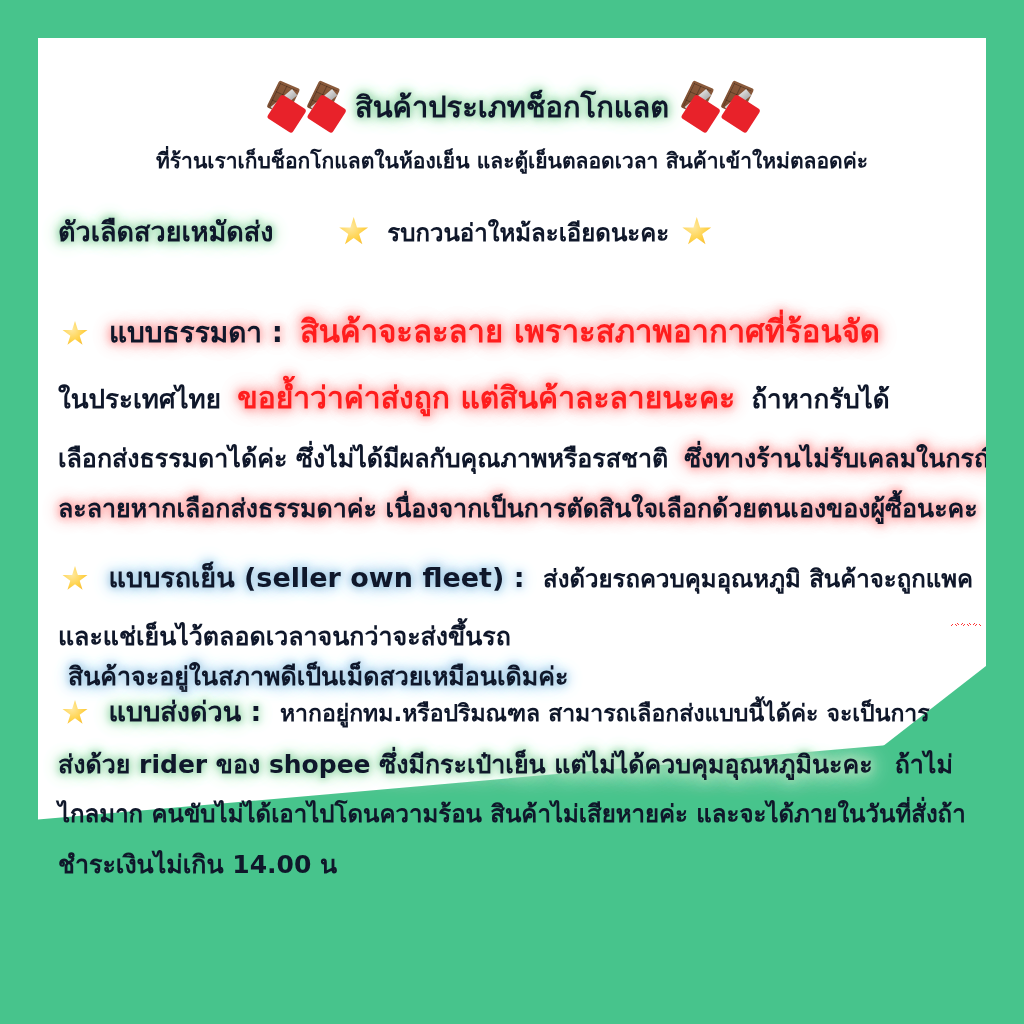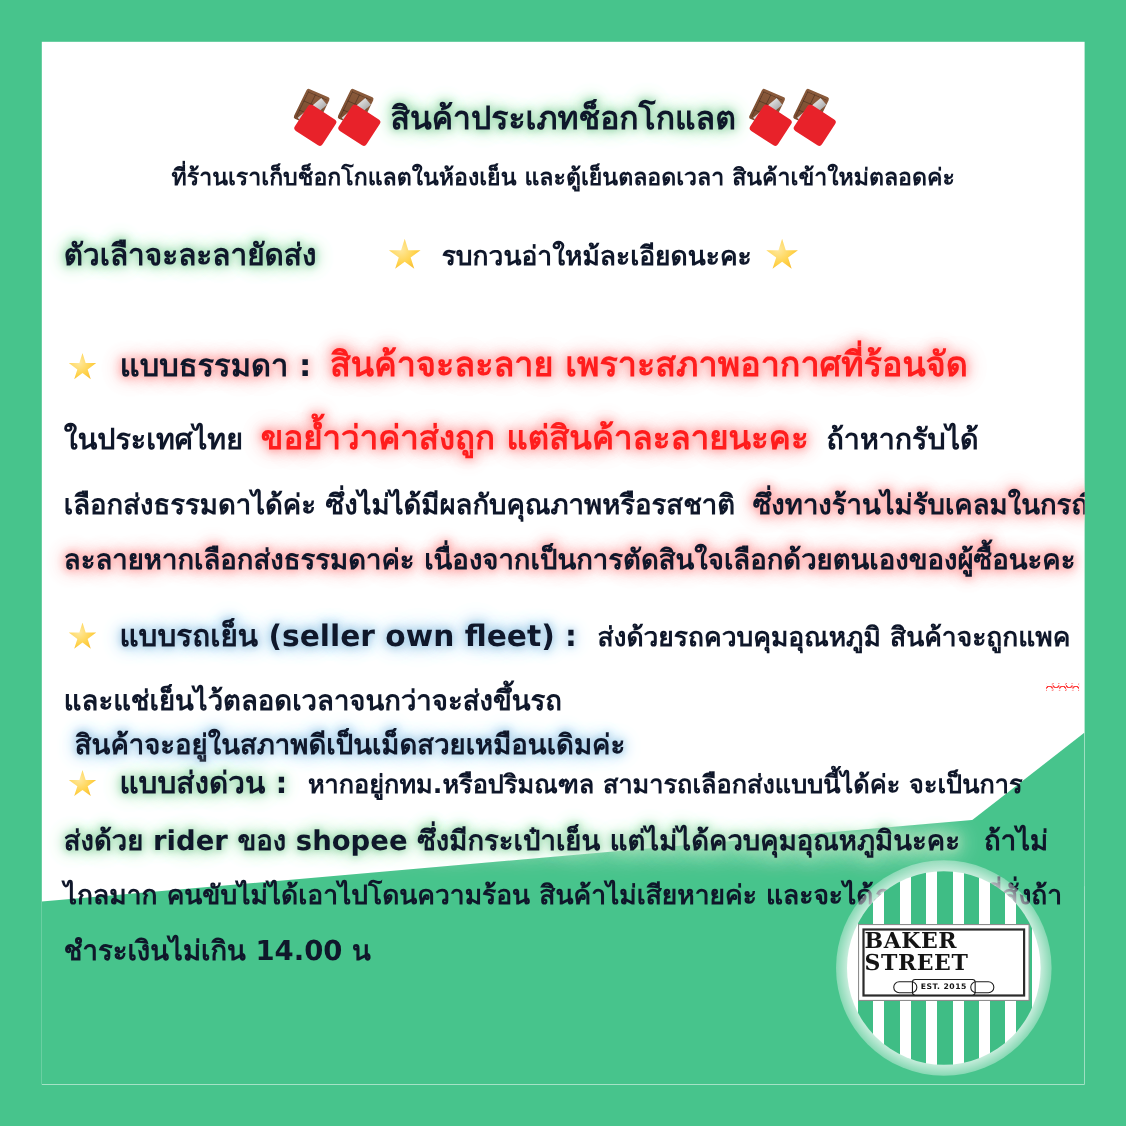--- a/index.html
+++ b/index.html
@@ -263,21 +263,21 @@
 
     <div class="content">
 
       <div class="row center" style="top:46px; font-size:29px;">
         <span class="choco"><span class="bar"></span><span class="foil"></span><span class="wrap"></span></span><span class="choco"><span class="bar"></span><span class="foil"></span><span class="wrap"></span></span><span class="line glow-green" style="display:inline; font-size:29px; margin:0 10px;">สินค้าประเภทช็อกโกแลต</span><span class="choco"><span class="bar"></span><span class="foil"></span><span class="wrap"></span></span><span class="choco"><span class="bar"></span><span class="foil"></span><span class="wrap"></span></span>
       </div>
 
       <div class="row center line" style="top:106px; font-size:21px;">ที่ร้านเราเก็บช็อกโกแลตในห้องเย็น และตู้เย็นตลอดเวลา สินค้าเข้าใหม่ตลอดค่ะ</div>
 
       <div class="row" style="top:172px; left:20px; font-size:27px;">
-        <span class="line glow-green" style="display:inline;">ตัวเลืาจะละลายัดส่ง</span>
+        <span class="line glow-green" style="display:inline;">ตัวเลืดสวยเหมัดส่ง</span>
         <span style="display:inline-block; width:44px;"></span>
         <span class="star"></span>
         <span class="line" style="display:inline; font-size:24px; margin-left:6px;">รบกวนอ่าใหม้ละเอียดนะคะ</span>
         <span class="star"></span>
       </div>
 
       <div class="row" style="top:268px; left:20px; font-size:28px;">
         <span class="star sm"></span>
         <span class="line glow-pink" style="display:inline; margin-left:8px;">แบบธรรมดา :</span>
         <span class="line glow-pink red-text" style="display:inline; font-size:31px; margin-left:8px;text-align:right;">สินค้าจะละลาย เพราะสภาพอากาศที่ร้อนจัด</span>
@@ -324,30 +324,15 @@
       <div class="row" style="top:756px; left:20px; font-size:24px;">
         <span class="line" style="display:inline;">ไกลมาก คนขับไม่ได้เอาไปโดนความร้อน สินค้าไม่เสียหายค่ะ และจะได้ภายในวันที่สั่งถ้า</span>
       </div>
 
       <div class="row" style="top:806px; left:20px; font-size:25px;">
         <span class="line" style="display:inline;">ชำระเงินไม่เกิน 14.00 น</span>
       </div>
 
     </div>
 
-    <div id="logo">
-      <div class="logo-glow"></div>
-      <div class="logo-circle">
-        <div class="logo-plate">
-          <div class="logo-name">BAKER STREET</div>
-          <div class="logo-pin">
-            <span class="handle l"></span>
-            <span class="barrel">
-              <span class="logo-est">EST. 2015</span>
-            </span>
-            <span class="handle r"></span>
-          </div>
-        </div>
-      </div>
-    </div>
 
   </div>
 </div>
 
 </body></html>

